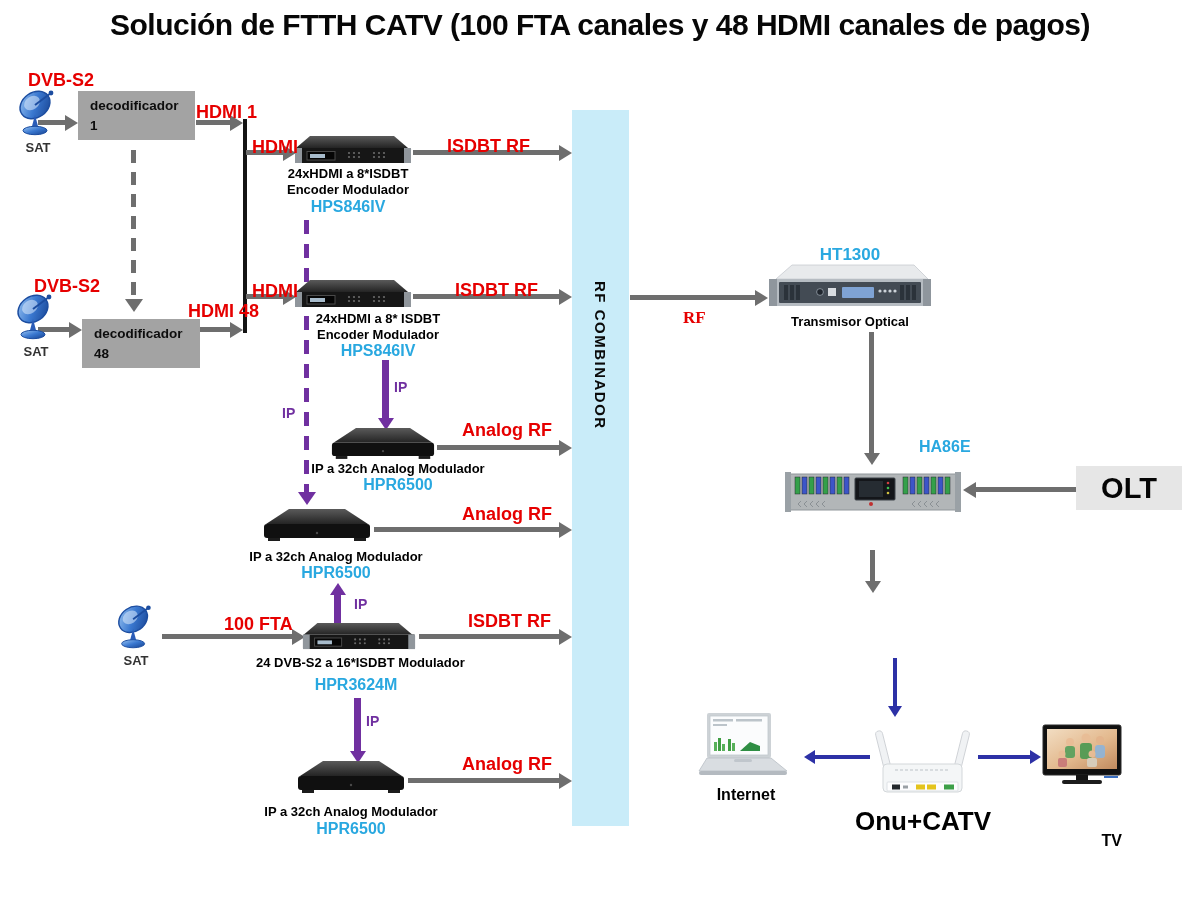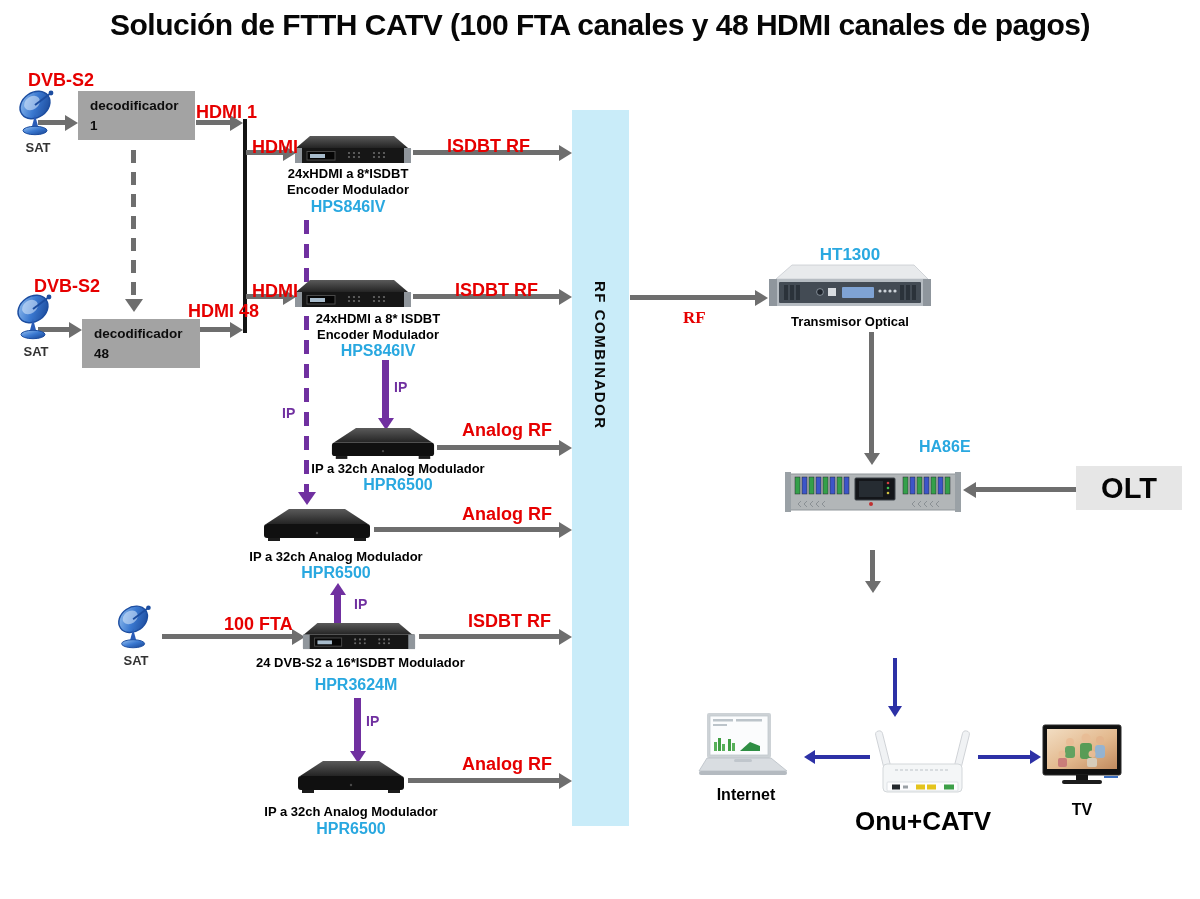--- a/index.html
+++ b/index.html
@@ -412,15 +412,15 @@
 
   <div class="blk desc" style="left:251px; top:804px; width:200px;">IP a 32ch Analog Modulador</div>
   <div class="blk cyan" style="left:251px; top:820px; width:200px;">HPR6500</div>
 
   <div class="blk cyan" style="left:772px; top:245px; width:156px; font-size:17px;">HT1300</div>
   <div class="blk desc" style="left:772px; top:314px; width:156px;">Transmisor Optical</div>
   <div class="lbl cyan" style="left:886px; top:438px;margin-left:33px;">HA86E</div>
 
   <div class="blk desc" style="left:696px; top:786px; width:100px; font-size:16px;">Internet</div>
   <div class="blk desc" style="left:843px; top:806px; width:160px; font-size:26px;">Onu+CATV</div>
-  <div class="blk desc" style="left:1042px; top:801px; width:80px; font-size:16px;">TV</div>
+  <div class="blk desc" style="left:1042px; top:832px; width:80px; font-size:16px;text-align:right;">TV</div>
 
 </div>
 
 </body></html>

